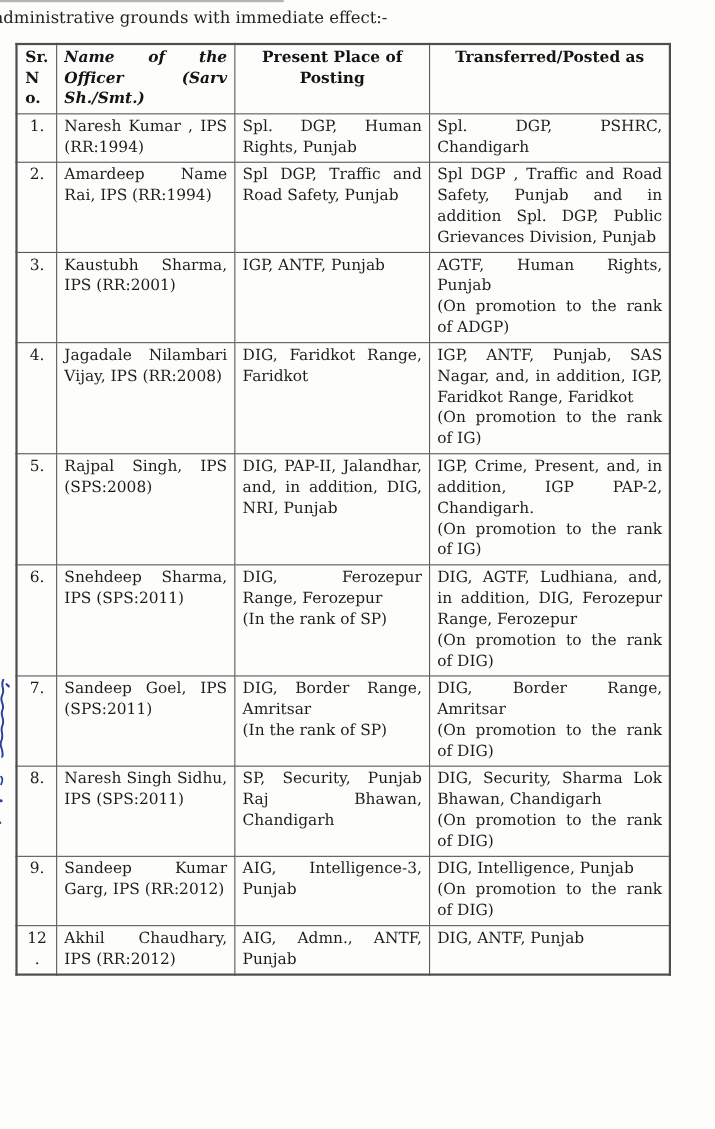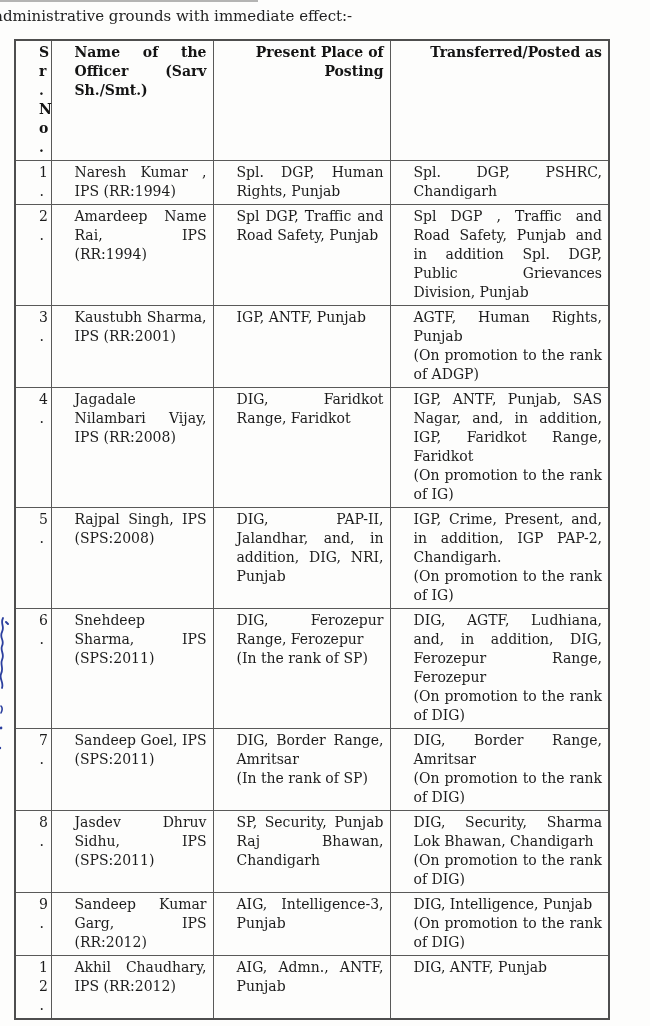--- a/index.html
+++ b/index.html
@@ -35,35 +35,35 @@
     table-layout: fixed;
     margin-left: 14px;
     width: 594px;
     font-size: 14px;
     line-height: 19px;
   }
   table.transfer-table th,
   table.transfer-table td {
     border: 1px solid #595959;
     vertical-align: top;
-    padding: 2px 6px 3px 23px;
+    padding: 2px 6px 3px 7px;
     word-wrap: break-word;
   }
   table.transfer-table { border: 2px solid #4e4e4e; }
   col.c-sr   { width: 36px; }
   col.c-name { width: 162px; }
   col.c-pres { width: 177px; }
   col.c-tran { width: 219px; }
   th {
     font-weight: bold;
     color: #141414;
   }
   th.h-sr   { text-align: left; padding-left: 6px; }
-  th.h-name { text-align: justify; text-align-last: left; }
-  th.h-pres, th.h-tran { text-align: right; }
+  th.h-name { text-align: justify; text-align-last: left; font-style: italic; }
+  th.h-pres, th.h-tran { text-align: center; }
   td.cell-sr { text-align: center; padding-left: 2px; padding-right: 2px; }
   td.cell-name, td.cell-pres, td.cell-tran {
     text-align: justify;
     text-align-last: left;
   }
   td .para { margin: 0; }
   .ink-mark {
     position: absolute;
     left: -3px;
     top: 610px;
@@ -177,21 +177,21 @@
             <div class="para">DIG, Border Range, Amritsar</div>
             <div class="para">(In the rank of SP)</div>
           </td>
           <td class="cell-tran">
             <div class="para">DIG, Border Range, Amritsar</div>
             <div class="para">(On promotion to the rank of DIG)</div>
           </td>
         </tr>
         <tr>
           <td class="cell-sr">8.</td>
-          <td class="cell-name">Jasdev Dhruv Sidhu, IPS (SPS:2011)</td>
+          <td class="cell-name">Naresh Singh Sidhu, IPS (SPS:2011)</td>
           <td class="cell-pres">
             <div class="para">SP, Security, Punjab Raj Bhawan, Chandigarh</div>
           </td>
           <td class="cell-tran">
             <div class="para">DIG, Security, Sharma Lok Bhawan, Chandigarh</div>
             <div class="para">(On promotion to the rank of DIG)</div>
           </td>
         </tr>
         <tr>
           <td class="cell-sr">9.</td>

